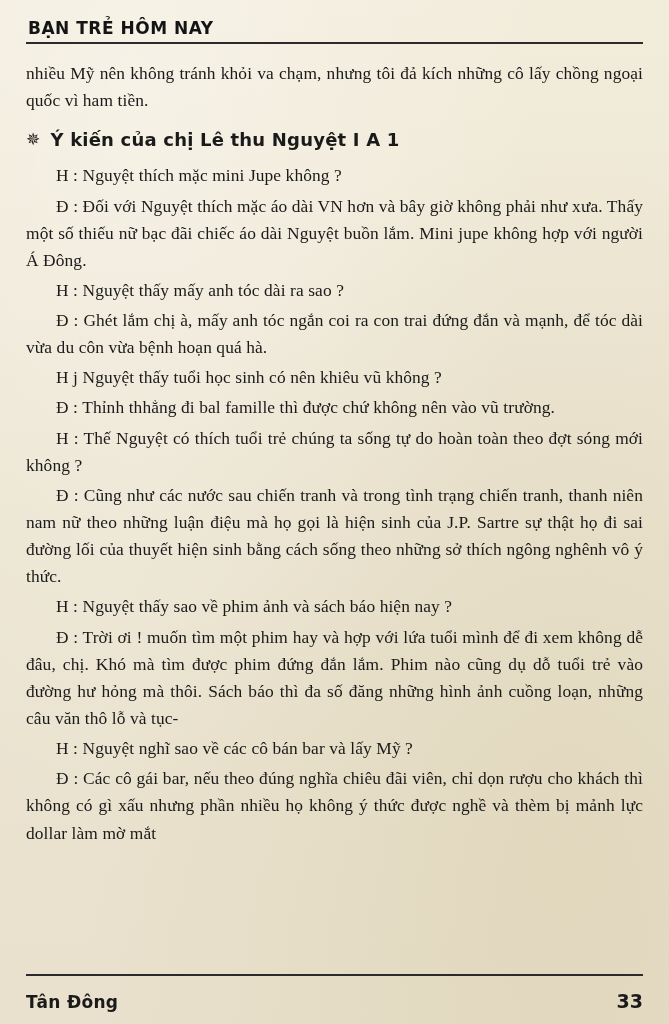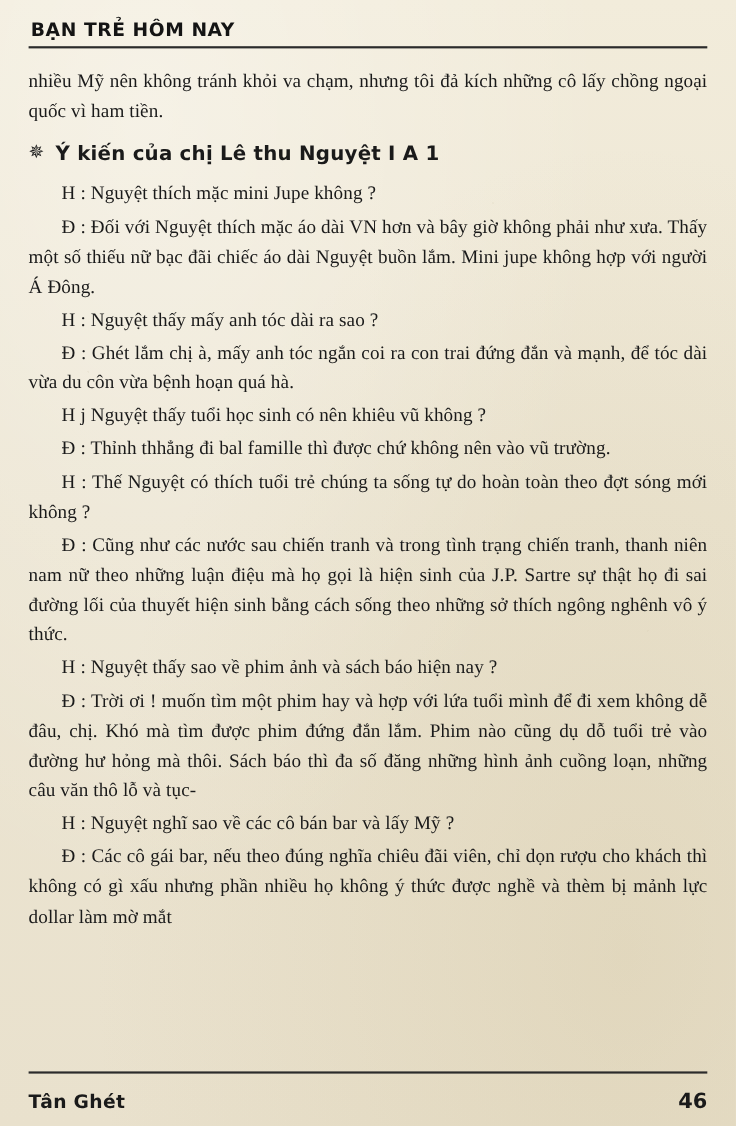--- a/index.html
+++ b/index.html
@@ -136,16 +136,16 @@
     <p class="ind">H : Nguyệt thấy sao về phim ảnh và sách báo hiện nay ?</p>
     <p class="ind">Đ : Trời ơi ! muốn tìm một phim hay và hợp với lứa tuổi mình để đi xem không dễ đâu, chị. Khó mà tìm được phim đứng đắn lắm. Phim nào cũng dụ dỗ tuổi trẻ vào đường hư hỏng mà thôi. Sách báo thì đa số đăng những hình ảnh cuồng loạn, những câu văn thô lỗ và tục-</p>
     <p class="ind">H : Nguyệt nghĩ sao về các cô bán bar và lấy Mỹ ?</p>
     <p class="ind">Đ : Các cô gái bar, nếu theo đúng nghĩa chiêu đãi viên, chỉ dọn rượu cho khách thì không có gì xấu nhưng phần nhiều họ không ý thức được nghề và thèm bị mảnh lực dollar làm mờ mắt</p>
 
   </div>
 
   <hr class="rule bottom" style="position:absolute;left:26px;right:26px;bottom:42px;">
 
   <div class="footer">
-    <span class="footer-left">Tân Ghét</span>
-    <span class="footer-right">46</span>
+    <span class="footer-left">Tân Đông</span>
+    <span class="footer-right">33</span>
   </div>
 </div>
 
 </body></html>

